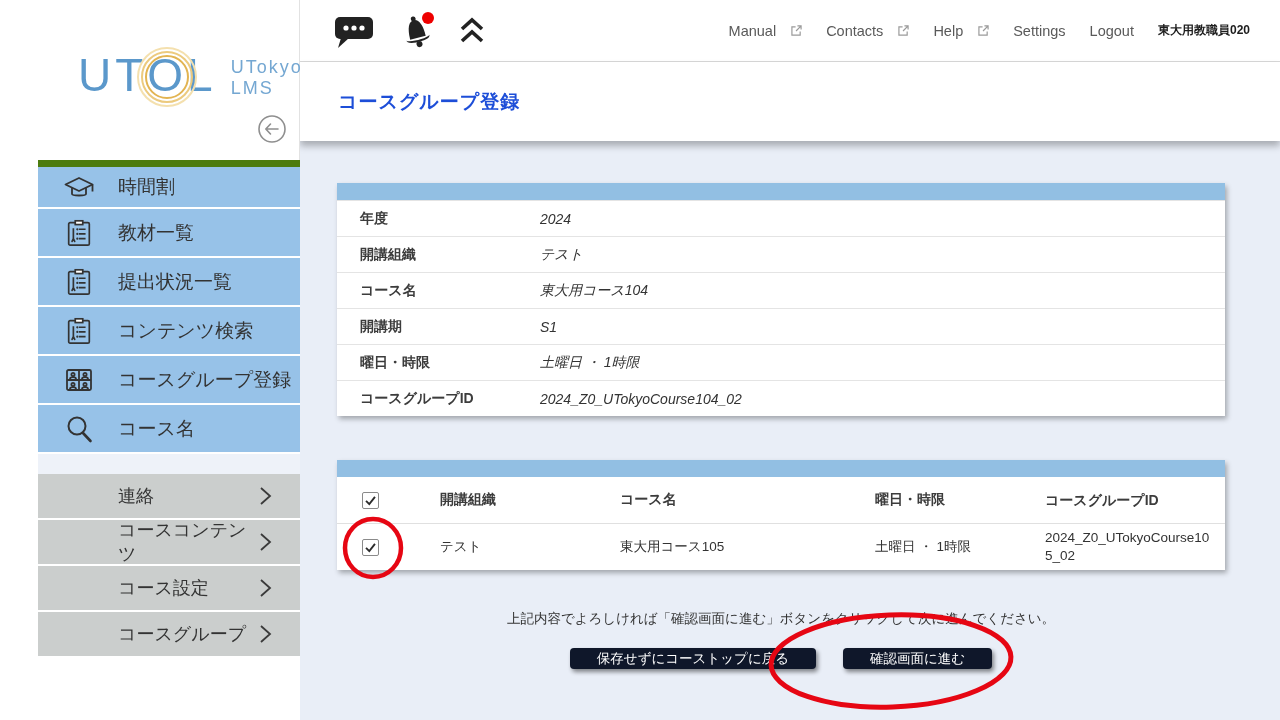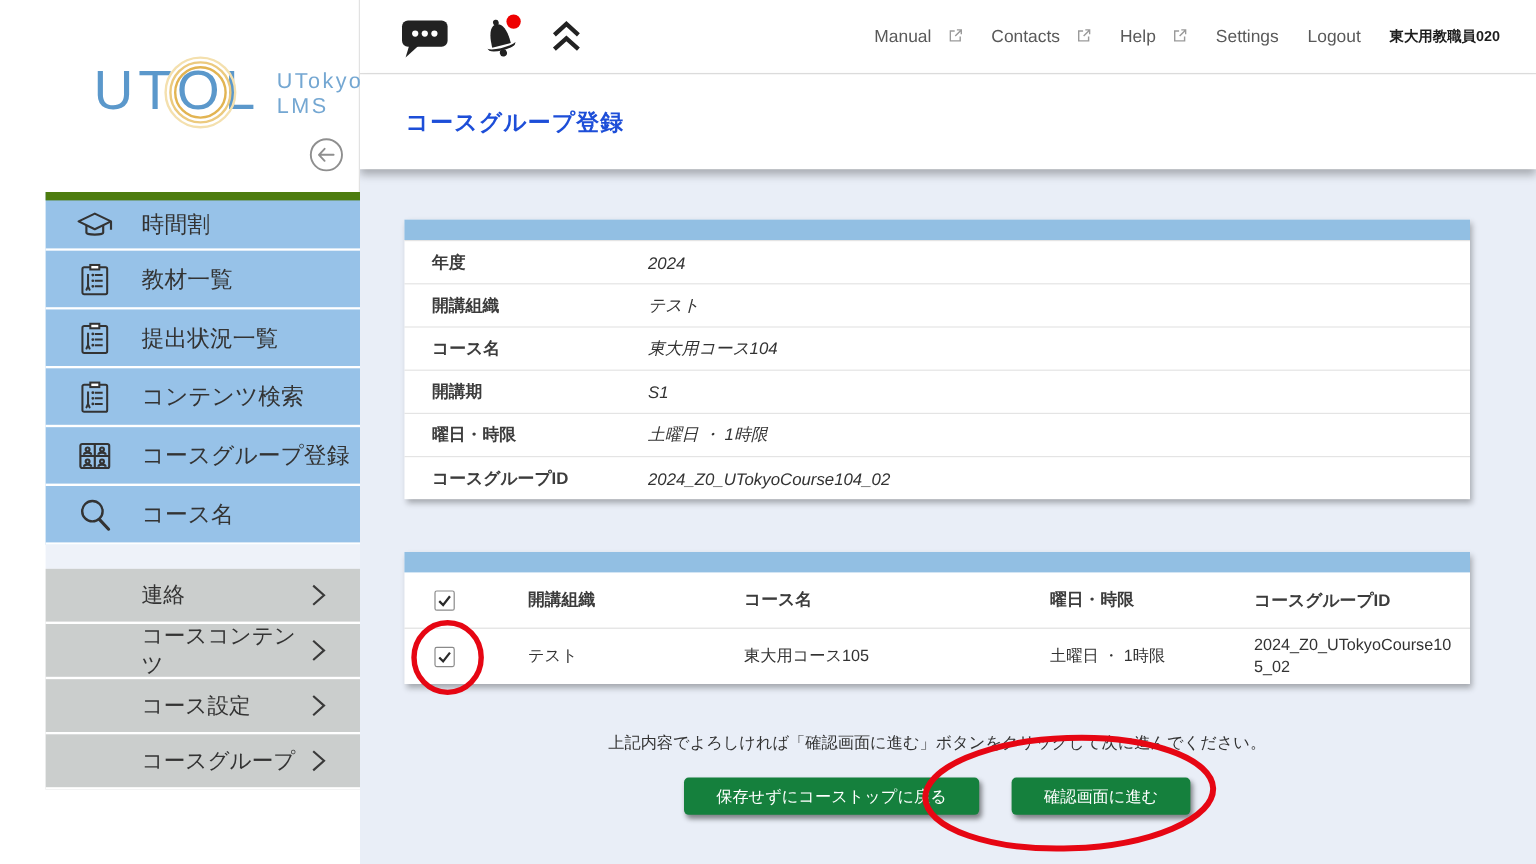--- a/index.html
+++ b/index.html
@@ -68,21 +68,21 @@
   .c3 { width:170px; }
   .c4 { flex:1; padding-right:10px; word-break:break-all; line-height:1.3; }
 
   .checkbox { width:17px; height:17px; background:#fff; border:1px solid #8a8a8a; border-radius:2px;
     display:flex; align-items:center; justify-content:center; cursor:pointer; }
   .checkbox svg { visibility:hidden; }
   .checkbox.checked svg { visibility:visible; }
 
   .instruction { margin-top:40px; text-align:center; font-size:13.5px; color:#333; }
   .btn-row { margin-top:20px; display:flex; justify-content:center; gap:27px; }
-  .btn { height:31px; padding:0 27px; background:#15803d; color:#fff; font-size:13.5px;
+  .btn { height:21px; padding:0 27px; background:#0f172a; color:#fff; font-size:13.5px;
     font-family:inherit; border:none; border-radius:4px; box-shadow:2px 3px 4px rgba(0,0,0,.45);
     cursor:pointer; display:flex; align-items:center; }
 
   
   .annotations { position:absolute; left:0; top:0; width:1280px; height:720px; z-index:50; pointer-events:none; }
 </style>
 </head>
 <body>
 
 <div class="app">

